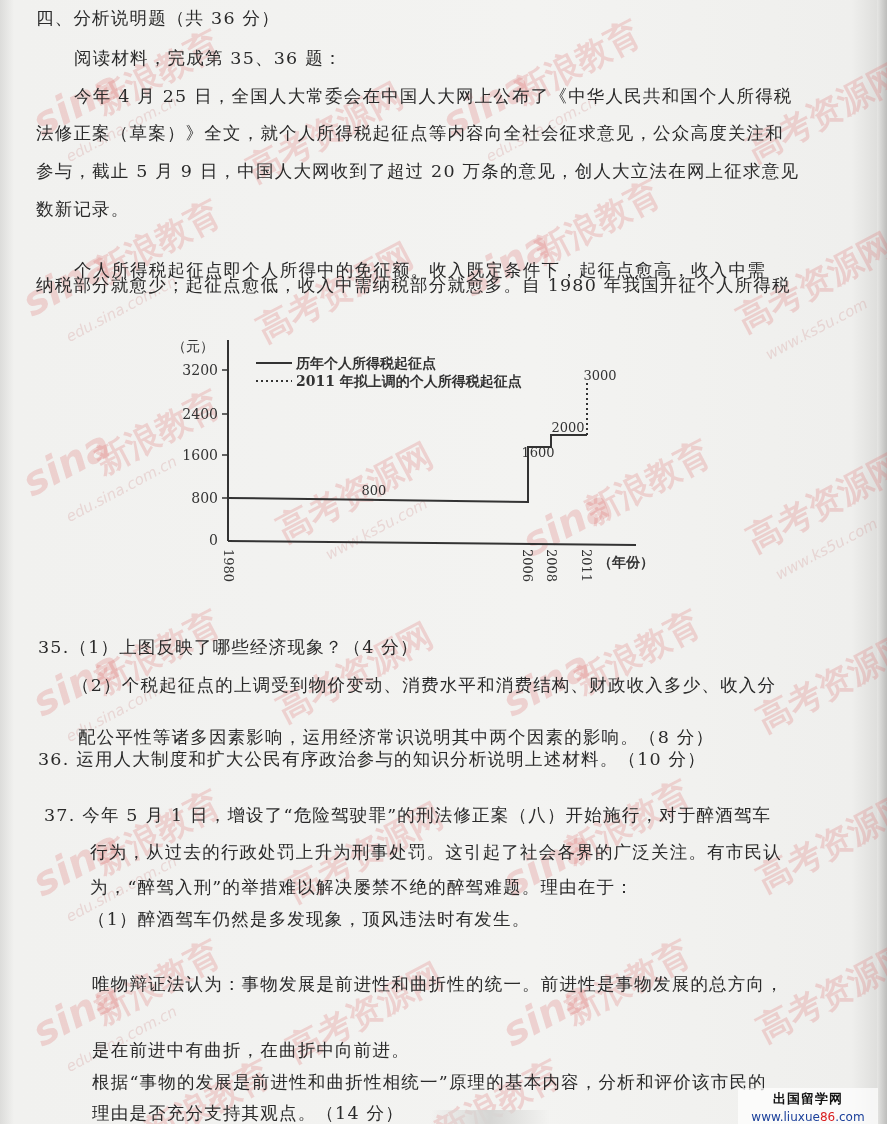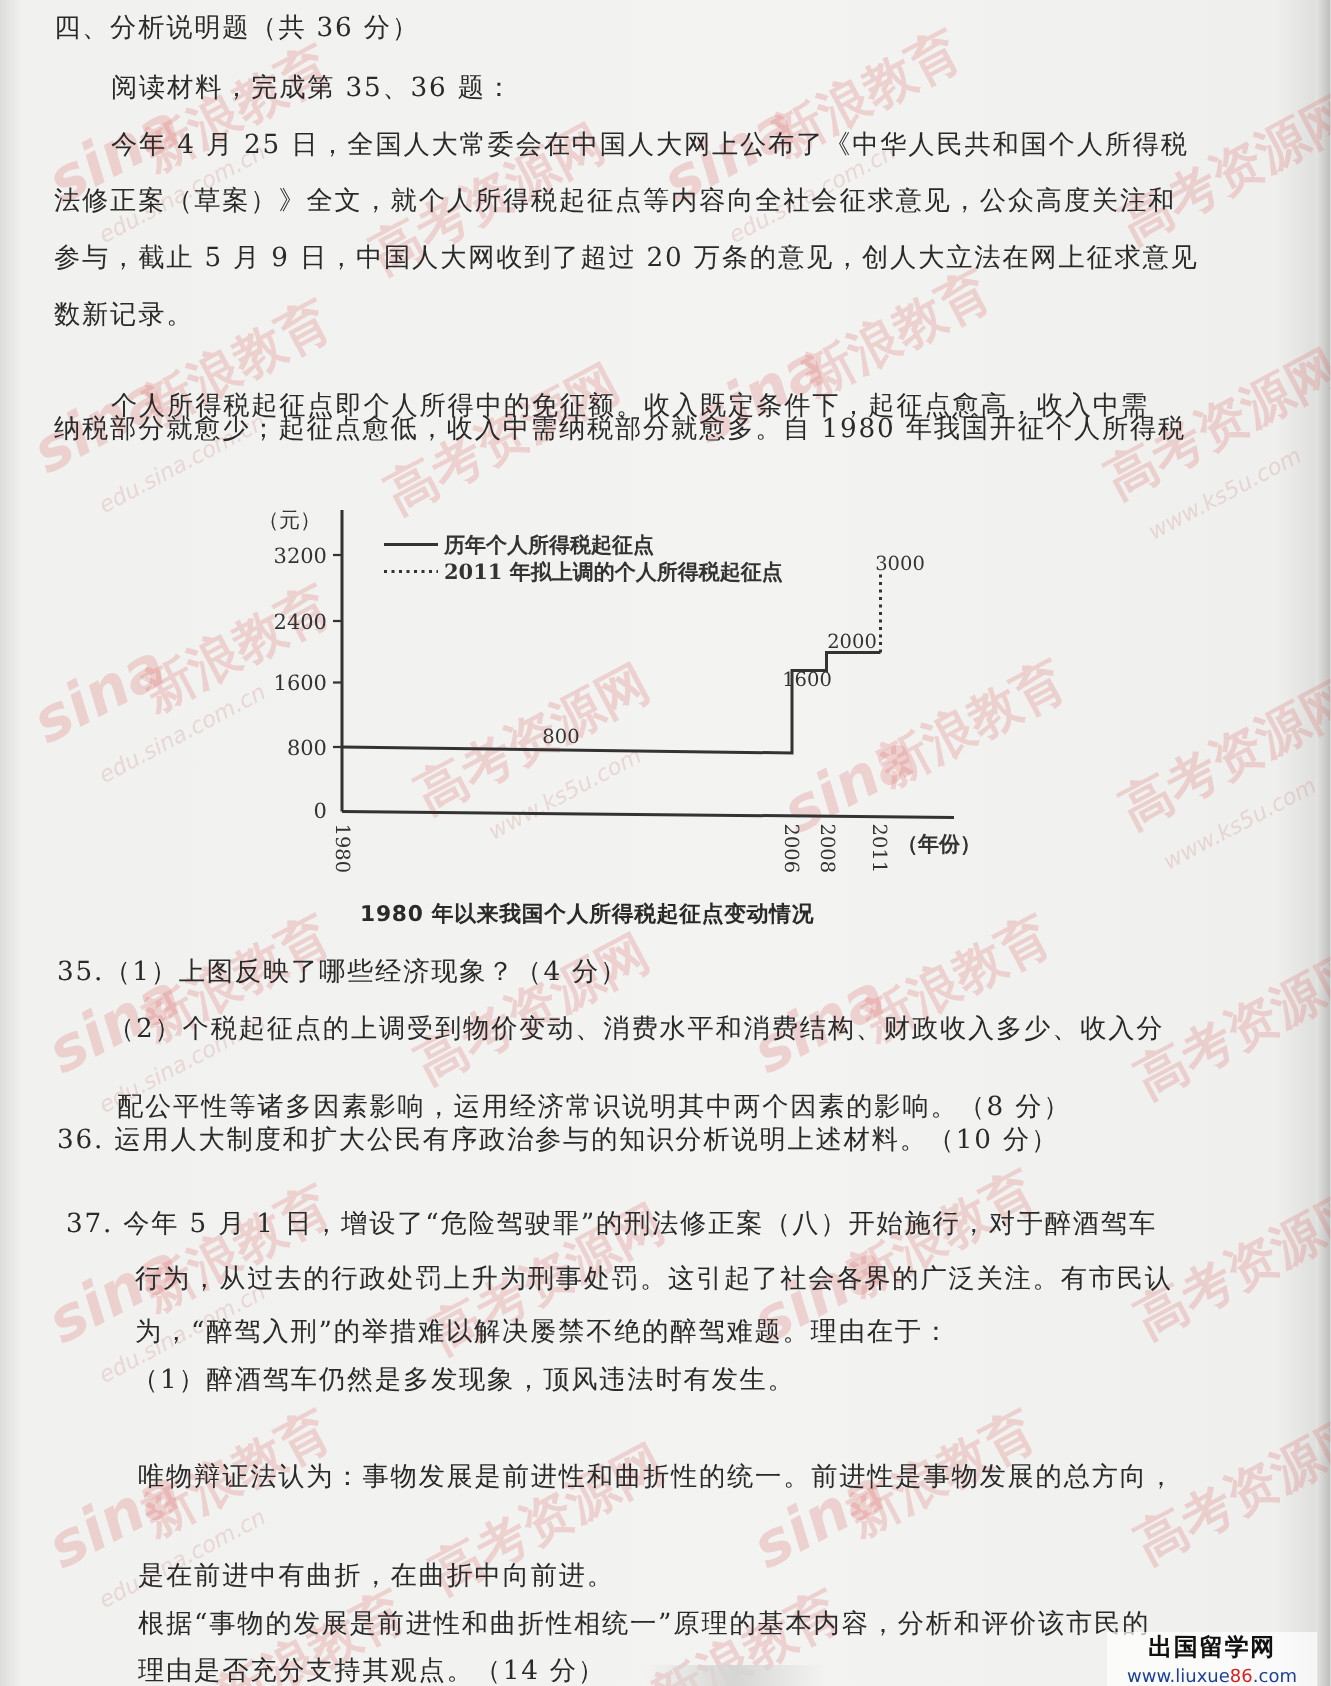--- a/index.html
+++ b/index.html
@@ -16,21 +16,21 @@
   .edge-r { position:absolute; right:0; top:0; width:10px; height:1124px; background:linear-gradient(90deg,#e6e6e4,#bdbdbb); }
   .line { position:absolute; white-space:nowrap; font-size:17.5px; letter-spacing:1.2px; }
   .wm { position:absolute; color:rgba(220,90,90,0.22); font-family:"DejaVu Sans",sans-serif; font-weight:bold; transform:rotate(-28deg); white-space:nowrap; pointer-events:none; }
   .wm.sina { font-size:40px; font-style:italic; }
   .wm.sub { font-size:15px; color:rgba(200,120,120,0.22); font-weight:normal; font-style:italic; }
   .wm.cn { font-size:34px; }
   .chart { position:absolute; left:170px; top:335px; width:500px; height:260px; }
   .chart svg text { font-family:"DejaVu Serif","Liberation Serif",serif; }
   .caption { position:absolute; left:240px; top:600px; font-size:14.5px; font-weight:bold; font-family:"DejaVu Sans",sans-serif; letter-spacing:0.5px; }
   .logo { position:absolute; left:738px; top:1088px; width:140px; text-align:center; background:rgba(255,255,255,0.7); }
-  .logo .cn { font-family:Liberation Serif, serif; font-size:16px; font-weight:bold; color:#111; letter-spacing:1px; line-height:22px; }
+  .logo .cn { font-family:Liberation Serif, serif; font-size:13px; font-weight:bold; color:#111; letter-spacing:1px; line-height:22px; }
   .logo .url { font-family:"DejaVu Sans",sans-serif; font-size:12px; color:#1a3f9a; line-height:14px; }
   .logo .url span { color:#d92020; }
   .bottom-smudge { position:absolute; left:430px; top:1110px; width:120px; height:14px; background:linear-gradient(90deg,transparent,#d6d6d4,transparent); }
 </style>
 </head>
 <body>
 
 <div class="page">
   <div class="edge-r"></div>
 
@@ -131,21 +131,20 @@
       <text x="398" y="97" text-anchor="middle" font-size="13" fill="#333">2000</text>
       <text x="430" y="45" text-anchor="middle" font-size="13" fill="#333">3000</text>
 
       <text transform="translate(54,214) rotate(90)" font-size="13" fill="#333">1980</text>
       <text transform="translate(353,214) rotate(90)" font-size="13" fill="#333">2006</text>
       <text transform="translate(377,214) rotate(90)" font-size="13" fill="#333">2008</text>
       <text transform="translate(412,214) rotate(90)" font-size="13" fill="#333">2011</text>
       <text x="428" y="232" font-size="14" font-weight="bold" fill="#333" font-family="DejaVu Sans, sans-serif">（年份）</text>
     </svg>
   </div>
-  <div class="caption">1980 年以来我国个人所得税起征点变动情况</div>
 
   <div class="line" style="left:38px;top:635px;">35.（1）上图反映了哪些经济现象？（4 分）</div>
   <div class="line" style="left:72px;top:673px;">（2）个税起征点的上调受到物价变动、消费水平和消费结构、财政收入多少、收入分</div>
   <div class="line" style="left:78px;top:709px;margin-top:16px;">配公平性等诸多因素影响，运用经济常识说明其中两个因素的影响。（8 分）</div>
   <div class="line" style="left:38px;top:747px;">36. 运用人大制度和扩大公民有序政治参与的知识分析说明上述材料。（10 分）</div>
 
   <div class="line" style="left:44px;top:803px;">37. 今年 5 月 1 日，增设了“危险驾驶罪”的刑法修正案（八）开始施行，对于醉酒驾车</div>
   <div class="line" style="left:90px;top:875px;">为，“醉驾入刑”的举措难以解决屡禁不绝的醉驾难题。理由在于：</div>
   <div class="line" style="left:90px;top:840px;">行为，从过去的行政处罚上升为刑事处罚。这引起了社会各界的广泛关注。有市民认</div>
   <div class="line" style="left:88px;top:907px;">（1）醉酒驾车仍然是多发现象，顶风违法时有发生。</div>

